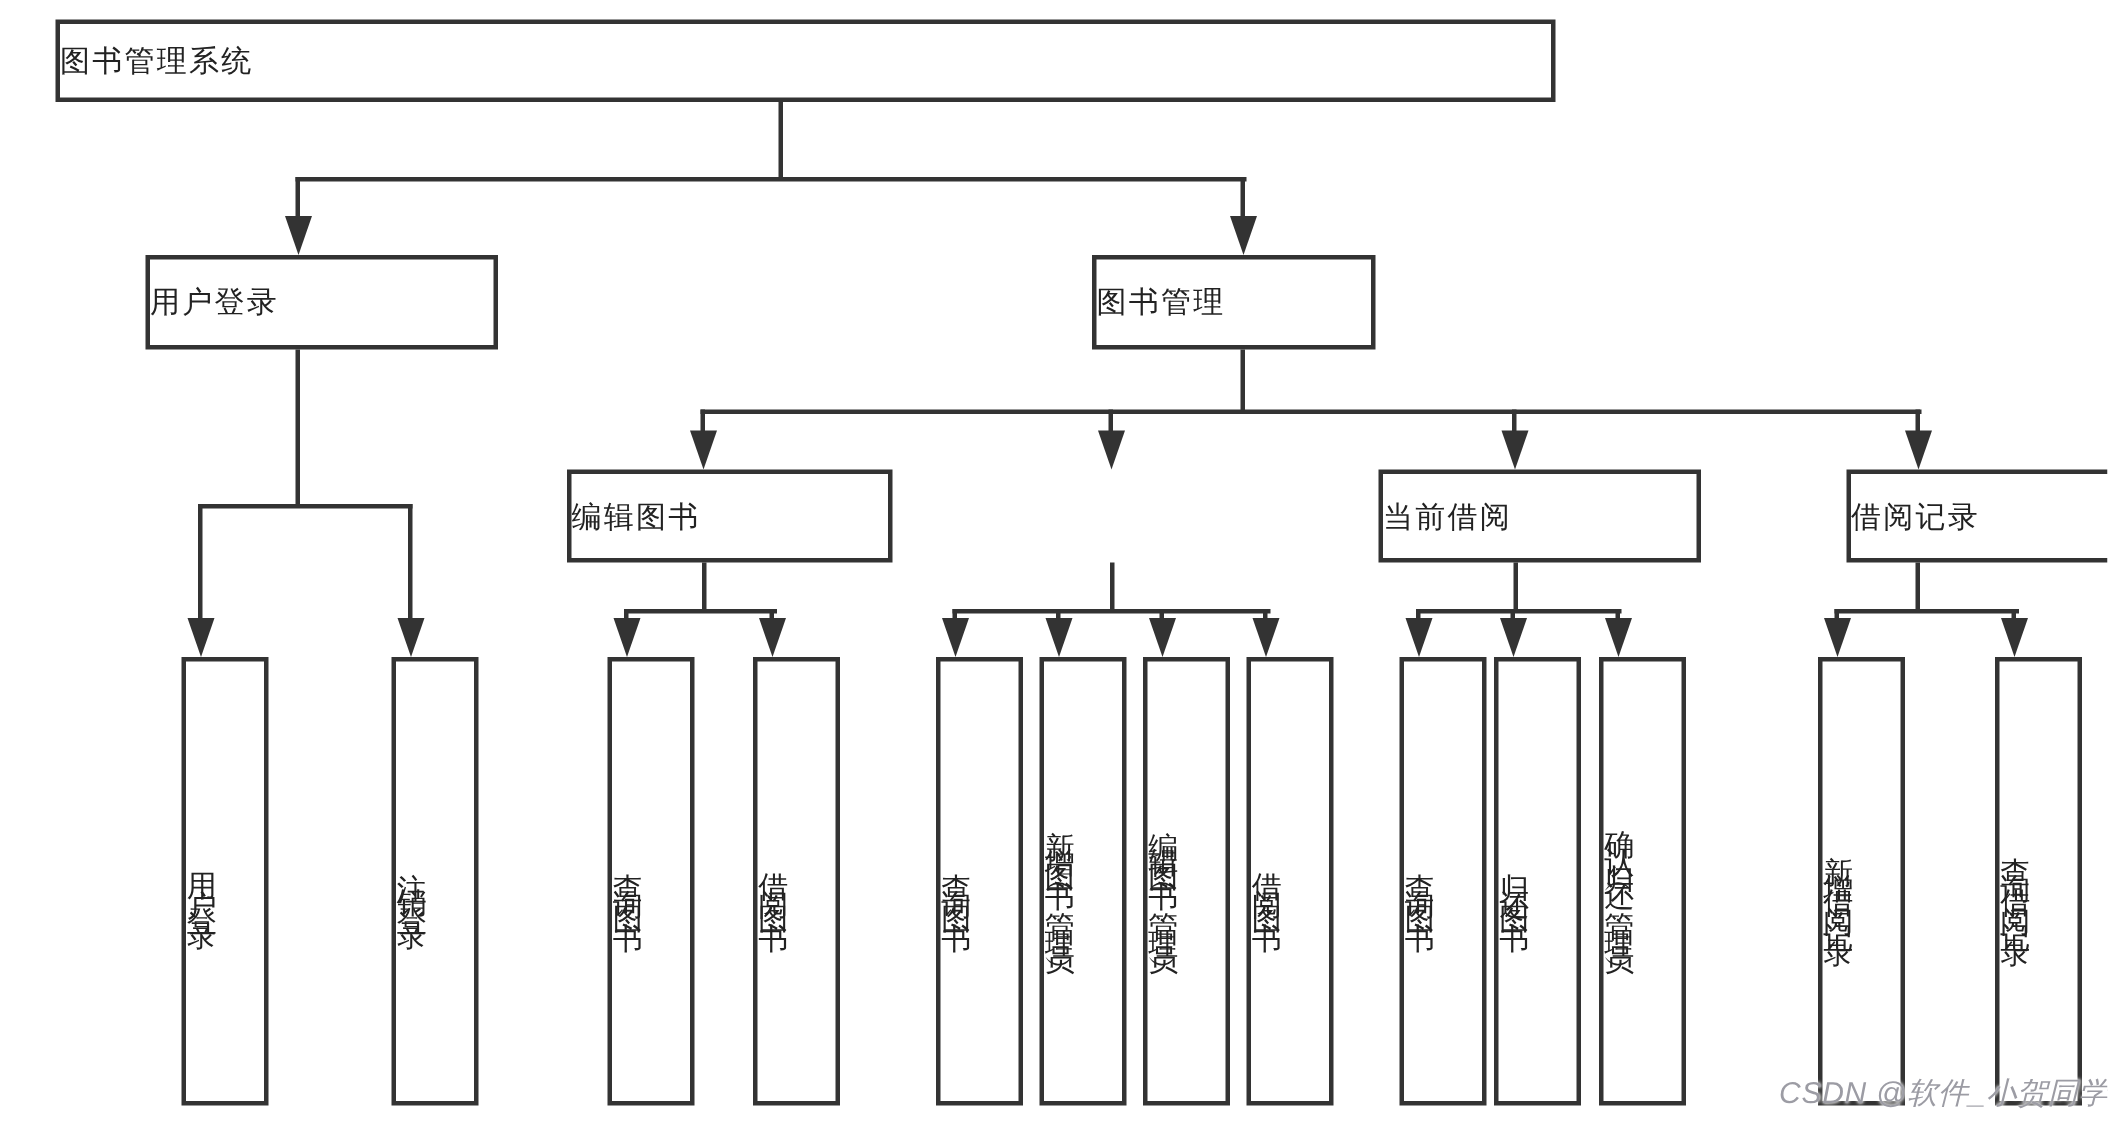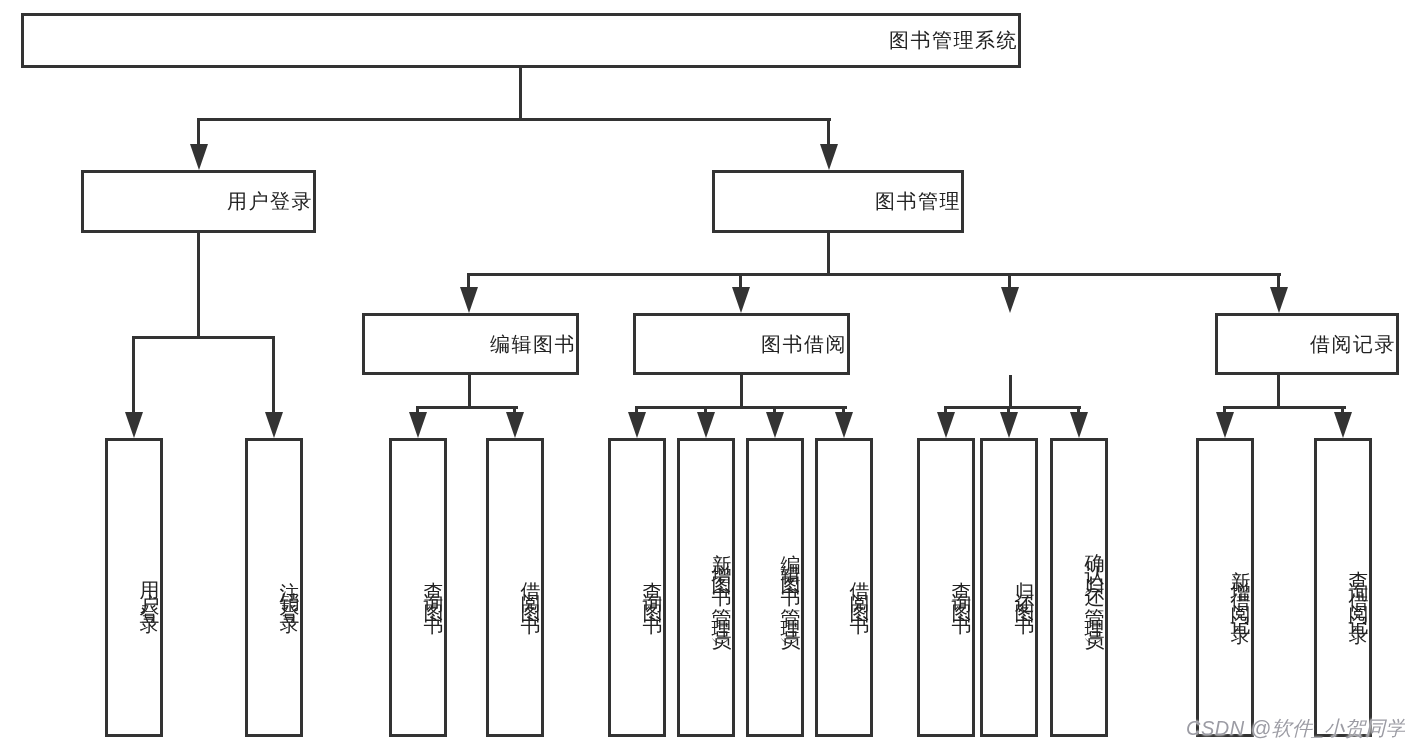--- a/index.html
+++ b/index.html
@@ -2,21 +2,21 @@
 <html><head>
 <meta charset="utf-8">
 <style>
   html,body{margin:0;padding:0;background:#fff;}
   .stage{
     position:relative;width:1405px;height:747px;background:#ffffff;
     font-family:"Liberation Sans","DejaVu Sans",sans-serif;overflow:hidden;
   }
   .box{
     position:absolute;box-sizing:border-box;border:3px solid #333333;background:#ffffff;
-    display:flex;align-items:center;justify-content:flex-end;color:#222222;
+    display:flex;align-items:center;justify-content:flex-start;color:#222222;margin-left:16px;
   }
   .hbox span{font-size:20px;letter-spacing:1.5px;white-space:nowrap;}
   .vbox span{
     writing-mode:vertical-rl;text-orientation:mixed;
     font-size:20px;line-height:1;letter-spacing:11px;white-space:nowrap;
   }
   .hl,.vl{position:absolute;background:#333333;}
   .hl{height:3px;}
   .vl{width:3px;}
   .ar{
@@ -43,21 +43,21 @@
   <div class="vl" style="left:519px;top:68px;height:52px"></div>
   <div class="hl" style="left:197px;top:118px;width:634px"></div>
   <div class="vl" style="left:197px;top:118px;height:30px"></div>
   <div class="vl" style="left:827px;top:118px;height:30px"></div>
   <div class="ar" style="left:190px;top:144px"></div>
   <div class="ar" style="left:820px;top:144px"></div>
 
   <div class="box hbox" style="left:81px;top:170px;width:235px;height:63px">
     <span>用户登录</span>
   </div>
-  <div class="box hbox" style="left:712px;top:170px;width:252px;height:63px">
+  <div class="box hbox" style="left:712px;top:170px;width:189px;height:63px">
     <span>图书管理</span>
   </div>
 
   <div class="vl" style="left:197px;top:233px;height:105px"></div>
   <div class="hl" style="left:132px;top:336px;width:143px"></div>
   <div class="vl" style="left:132px;top:336px;height:80px"></div>
   <div class="vl" style="left:272px;top:336px;height:80px"></div>
   <div class="ar" style="left:125px;top:412px"></div>
   <div class="ar" style="left:265px;top:412px"></div>
 
@@ -68,22 +68,22 @@
   <div class="vl" style="left:1008px;top:273px;height:20px"></div>
   <div class="vl" style="left:1277px;top:273px;height:20px"></div>
   <div class="ar" style="left:460px;top:287px"></div>
   <div class="ar" style="left:732px;top:287px"></div>
   <div class="ar" style="left:1001px;top:287px"></div>
   <div class="ar" style="left:1270px;top:287px"></div>
 
   <div class="box hbox" style="left:362px;top:313px;width:217px;height:62px">
     <span>编辑图书</span>
   </div>
-  <div class="box hbox" style="left:633px;top:313px;width:217px;height:62px">
-    <span>图书借阅</span>
+  <div class="box hbox" style="left:903px;top:313px;width:215px;height:62px">
+    <span>当前借阅</span>
   </div>
   <div class="box hbox" style="left:1215px;top:313px;width:184px;height:62px">
     <span>借阅记录</span>
   </div>
 
   <div class="vl" style="left:468px;top:375px;height:33px"></div>
   <div class="hl" style="left:416px;top:406px;width:102px"></div>
   <div class="vl" style="left:416px;top:406px;height:10px"></div>
   <div class="vl" style="left:513px;top:406px;height:10px"></div>
   <div class="ar" style="left:409px;top:412px"></div>

